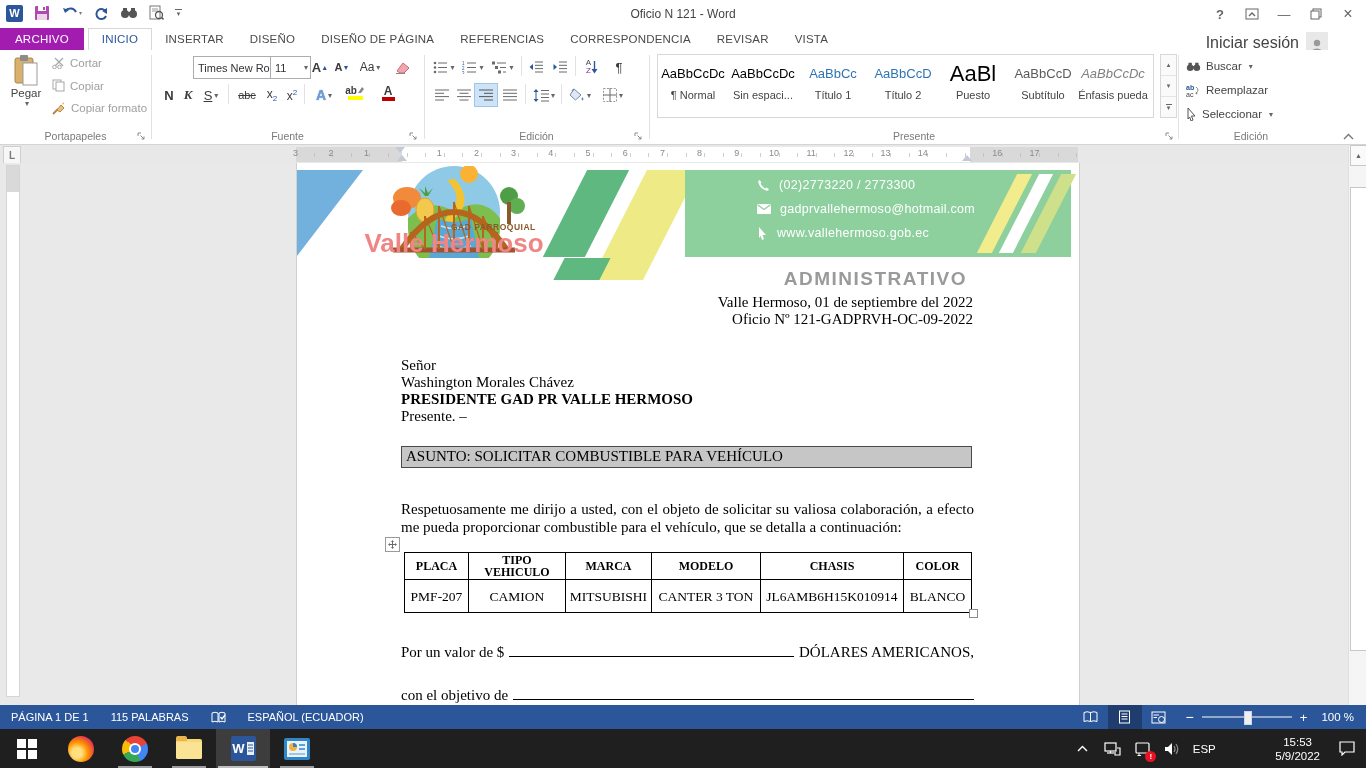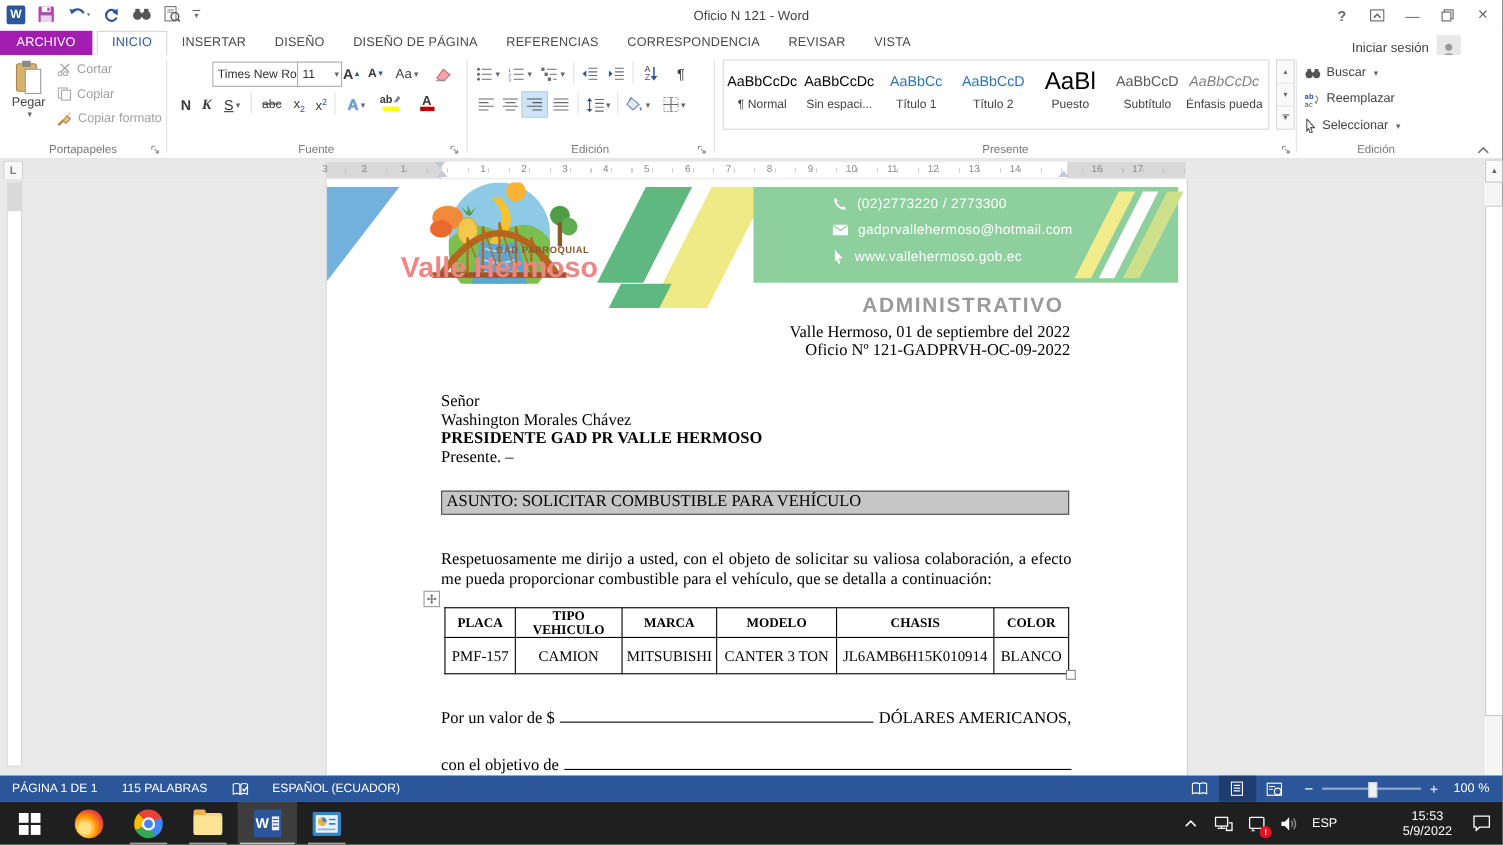--- a/index.html
+++ b/index.html
@@ -19,21 +19,21 @@
   .winbtn{width:32px;height:24px;display:flex;align-items:center;justify-content:center;
           color:#646464;font-size:13px;}
   .wtile{width:17px;height:17px;background:#2b579a;color:#fff;font-weight:bold;font-size:11px;
          display:flex;align-items:center;justify-content:center;border-radius:2px;}
 
   
   #tabrow{position:absolute;top:28px;left:0;right:0;height:22px;background:#fff;display:flex;align-items:flex-end;}
   .tab{padding:4px 13px 5px;font-size:11.5px;color:#4a4a4a;letter-spacing:.2px;}
   .tab.file{background:#a21caf;color:#fff;padding:5px 15px;margin-right:4px;}
   .tab.active{color:#2b579a;background:#fff;border:1px solid #d8d8d8;border-bottom:1px solid #fff;margin-bottom:-1px;}
-  #signin{position:absolute;right:38px;top:32px;display:flex;align-items:center;gap:7px;font-size:12px;color:#444;}
+  #signin{position:absolute;right:38px;top:32px;display:flex;align-items:center;gap:7px;font-size:16px;color:#444;}
   #avatar{width:22px;height:22px;background:#e8e8e8;display:flex;align-items:flex-end;justify-content:center;}
 
   
   #ribbon{position:absolute;top:50px;left:0;right:0;height:94px;background:#fff;border-bottom:1px solid #d4d4d4;}
   .rgroup{position:absolute;top:0;bottom:0;}
   .glabel{position:absolute;bottom:2px;left:0;right:0;text-align:center;font-size:10.5px;color:#7a7a7a;}
   .gsep{position:absolute;top:5px;bottom:5px;width:1px;background:#e2e2e2;}
   .dlg{position:absolute;bottom:3px;}
   .rtxt{font-size:11.5px;color:#444;}
   .dis{color:#a0a0a0;}
@@ -726,21 +726,21 @@
               <th>PLACA</th>
               <th>TIPO VEHICULO</th>
               <th>MARCA</th>
               <th>MODELO</th>
               <th>CHASIS</th>
               <th>COLOR</th>
             </tr>
           </thead>
         <tbody id="vtable-body">
             <tr>
-              <td>PMF-157</td>
+              <td>PMF-207</td>
               <td>CAMION</td>
               <td>MITSUBISHI</td>
               <td>CANTER 3 TON</td>
               <td>JL6AMB6H15K010914</td>
               <td>BLANCO</td>
             </tr>
           </tbody>
       </table>
       <div id="resizeh"></div>
 

